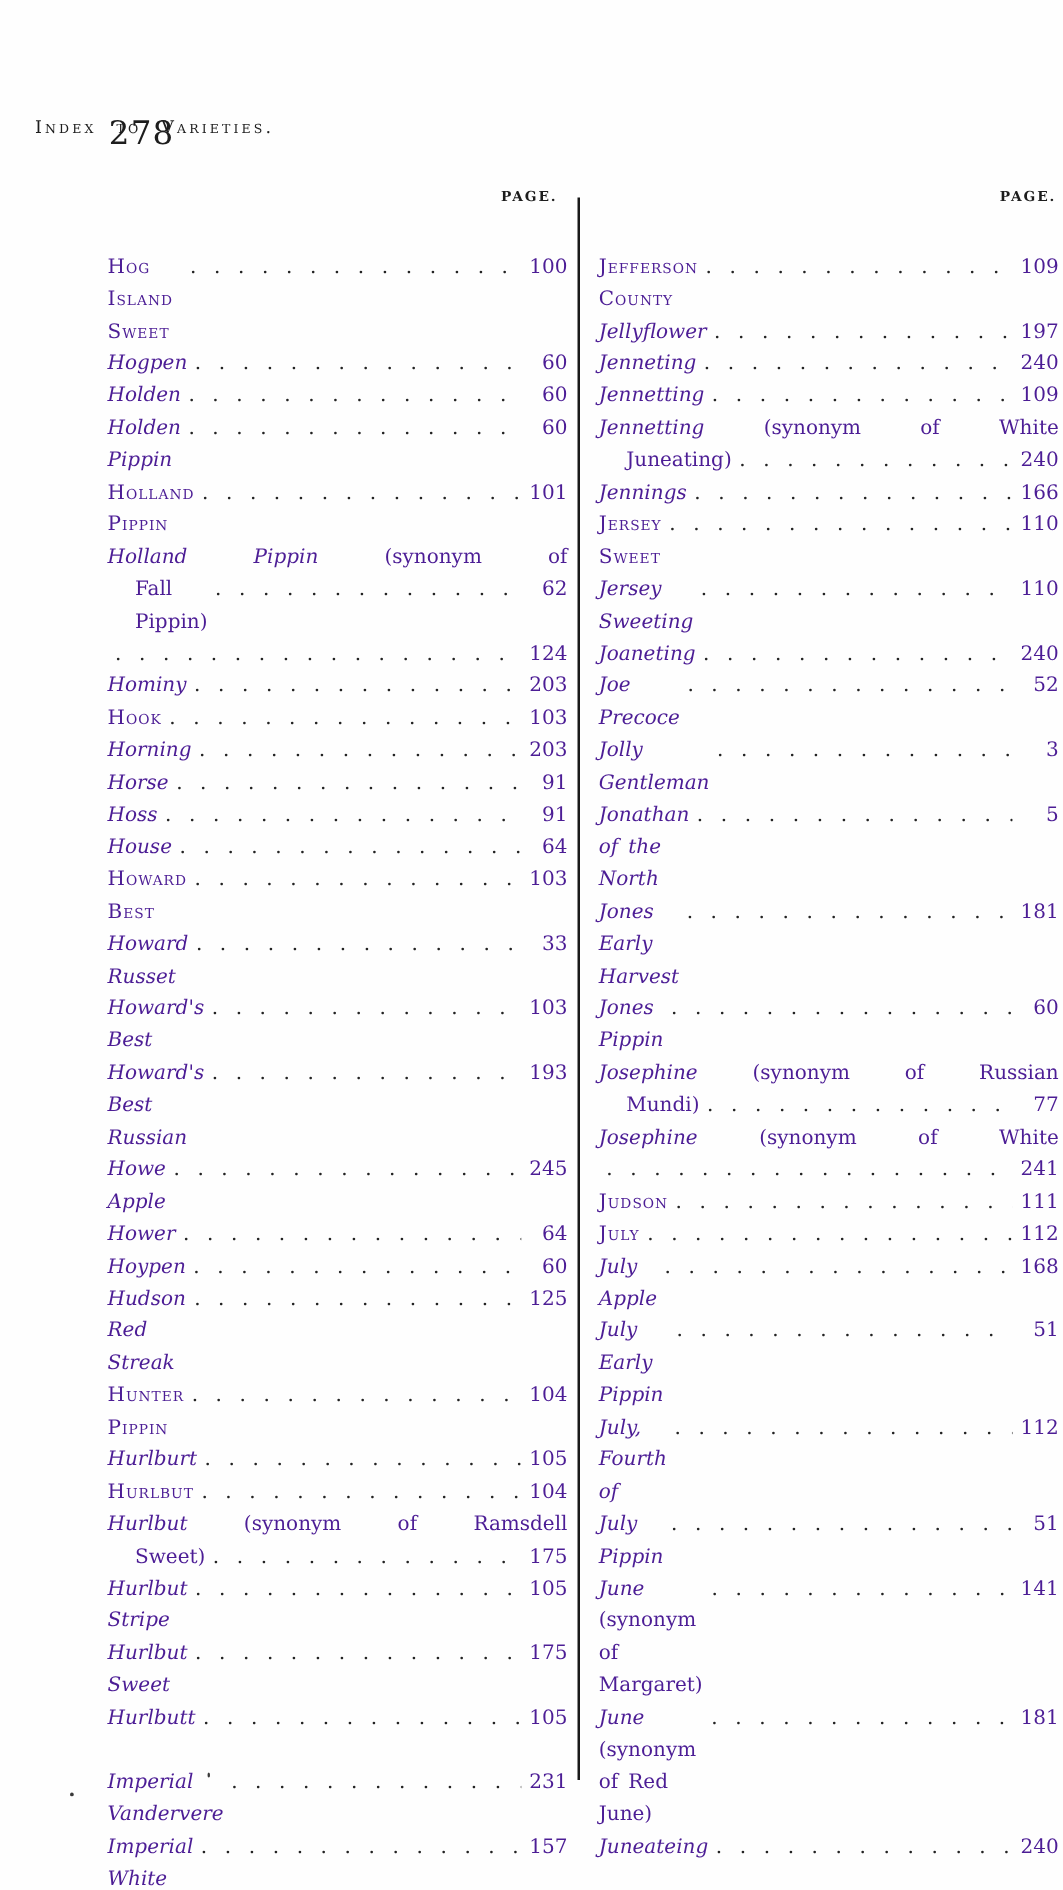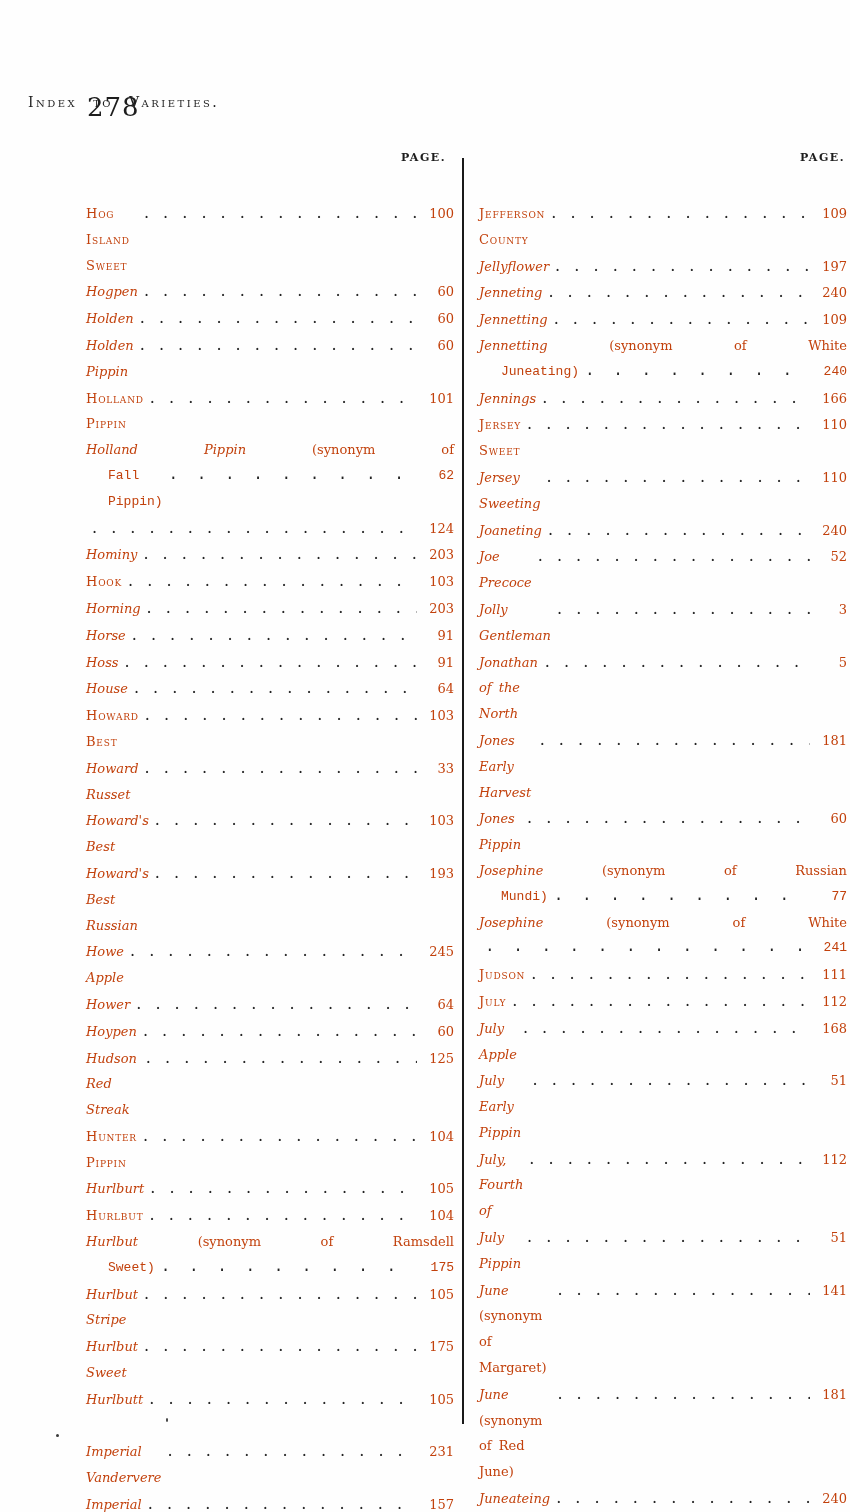--- a/index.html
+++ b/index.html
@@ -35,31 +35,31 @@
 
   .page-label {
     text-align: right; padding-right: 8px;
     font-size: 11px; font-weight: 700; letter-spacing: 1.5px;
     height: 15px; line-height: 15px; margin-bottom: 35px;
   }
   .col-right .page-label { padding-right: 2px; }
 
   .entry, .l1, .l2 { line-height: 25.8px; }
   .entry {
-    font-size: 13px;
+    font-size: 16px;
     word-spacing: 3px;
-    color: #c2410c;
+    color: #4c1d95;
   }
   .entry.one { display: flex; align-items: baseline; }
   .entry.sc .nm-main { font-variant: small-caps; letter-spacing: 0.8px; }
   .entry.it .nm-main { font-style: italic; }
   .nm-note { font-style: normal; }
 
   .l1 { text-align: justify; text-align-last: justify; }
-  .l2 { display: flex; align-items: baseline; font-family: Liberation Mono, monospace; }
+  .l2 { display: flex; align-items: baseline; }
   .l2 .cont { padding-left: 22px; }
 
   .leader {
     flex: 1 1 auto; min-width: 10px;
     overflow: hidden; white-space: nowrap;
     margin: 0 5px 0 6px;
     font-size: 16px; letter-spacing: 3px; color: #222;
   }
   .leader::after {
     content: ". . . . . . . . . . . . . . . . . . . . . . . . . . . . . . . . . . . .";

